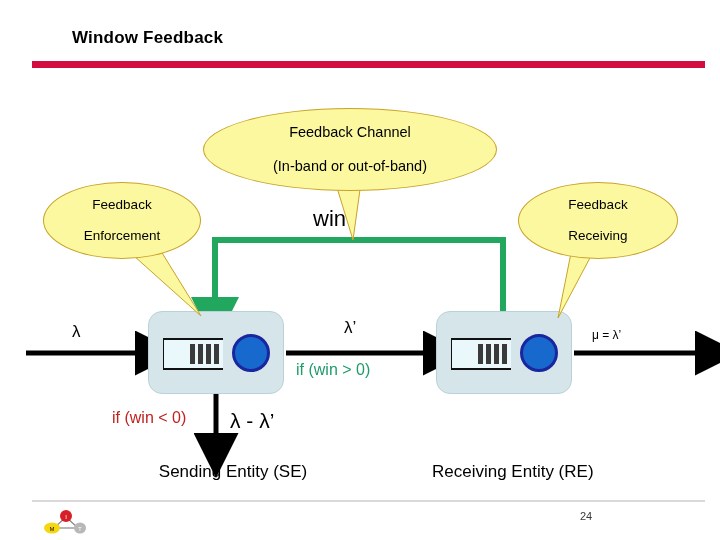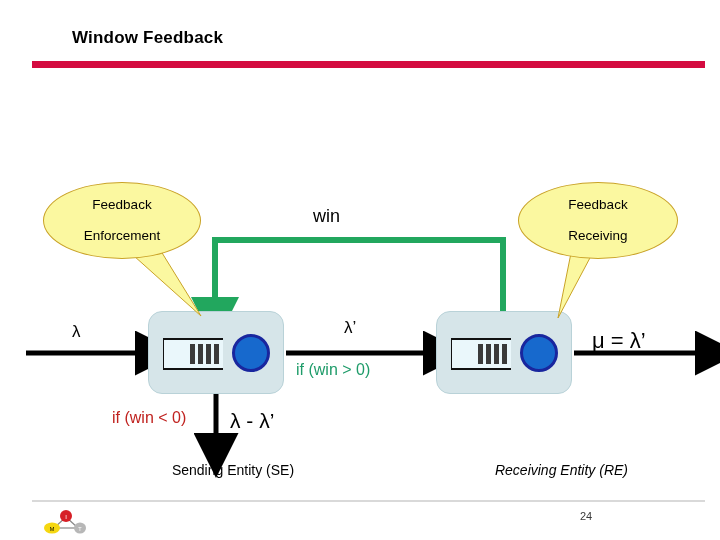--- a/index.html
+++ b/index.html
@@ -103,43 +103,43 @@
     position: absolute;
     left: 83px; top: 22px;
     width: 38px; height: 38px;
     border-radius: 50%;
     background: #1769cd;
     border: 3px solid #19269e;
   }
 
   .entity-label {
     position: absolute;
-    font-size: 14px;
+    font-size: 17px;
     color: #000;
     white-space: nowrap;
   }
   #se-label { left: 148px; top: 462px; width: 170px; text-align: center; }
-  #re-label { left: 432px; top: 462px; width: 196px; text-align: right; font-style: italic; }
+  #re-label { left: 432px; top: 462px; width: 196px; text-align: left; }
 
   
   .flow-svg {
     position: absolute; left: 0; top: 0;
     width: 720px; height: 540px;
     pointer-events: none;
   }
 
   
   .annot { position: absolute; white-space: nowrap; color: #000; }
   #lbl-lambda-in   { left: 72px;  top: 322px; font-size: 17px; }
   #lbl-lambda-out  { left: 344px; top: 318px; font-size: 17px; }
   #lbl-win-gt      { left: 296px; top: 361px; font-size: 16px; color: #1f9c6a; text-align: center; }
-  #lbl-mu          { left: 592px; top: 328px; font-size: 22px; text-align: center; }
+  #lbl-mu          { left: 592px; top: 328px; font-size: 12px; text-align: center; }
   #lbl-win-lt      { left: 100px; top: 409px; font-size: 16px; color: #c0221f; margin-left: 12px; }
   #lbl-lambda-diff { left: 230px; top: 409px; font-size: 21px; }
-  #lbl-win         { left: 313px; top: 206px; font-size: 18px; }
+  #lbl-win         { left: 313px; top: 206px; font-size: 22px; }
 
   
   .footer-rule {
     position: absolute; left: 32px; top: 500px;
     width: 673px; height: 2px; background: #d9d9d9;
   }
   .page-num {
     position: absolute; left: 556px; top: 510px;
     width: 60px; text-align: center;
     font-size: 11px; color: #3a3a3a;
@@ -168,20 +168,31 @@
 
     <line x1="286" y1="353" x2="428" y2="353" stroke="#000" stroke-width="5" marker-end="url(#arrowBlack)"></line>
 
     <line x1="574" y1="353" x2="700" y2="353" stroke="#000" stroke-width="5" marker-end="url(#arrowBlack)"></line>
 
     <line x1="216" y1="394" x2="216" y2="438" stroke="#000" stroke-width="5" marker-end="url(#arrowBlack)"></line>
 
     <path d="M503,311 L503,240 L215,240 L215,303" fill="none" stroke="#22a75e" stroke-width="6" marker-end="url(#arrowGreen)"></path>
   </svg>
 
+  <div class="callout" id="callout-channel">
+    <svg class="tail" viewBox="0 0 294 160">
+      <polygon points="128,60 160,60 150,132" fill="#fbf8a0" stroke="#c9a227" stroke-width="1"></polygon>
+    </svg>
+    <div class="bubble">
+      <span>
+        <span>Feedback Channel</span><br>
+        <span>(In-band or out-of-band)</span>
+      </span>
+    </div>
+  </div>
 
   <div class="callout" id="callout-enforce">
     <svg class="tail" viewBox="0 0 220 190">
       <polygon points="62,48 100,40 158,134" fill="#fbf8a0" stroke="#c9a227" stroke-width="1"></polygon>
     </svg>
     <div class="bubble">
       <span>
         <span>Feedback</span><br>
         <span>Enforcement</span>
       </span>

